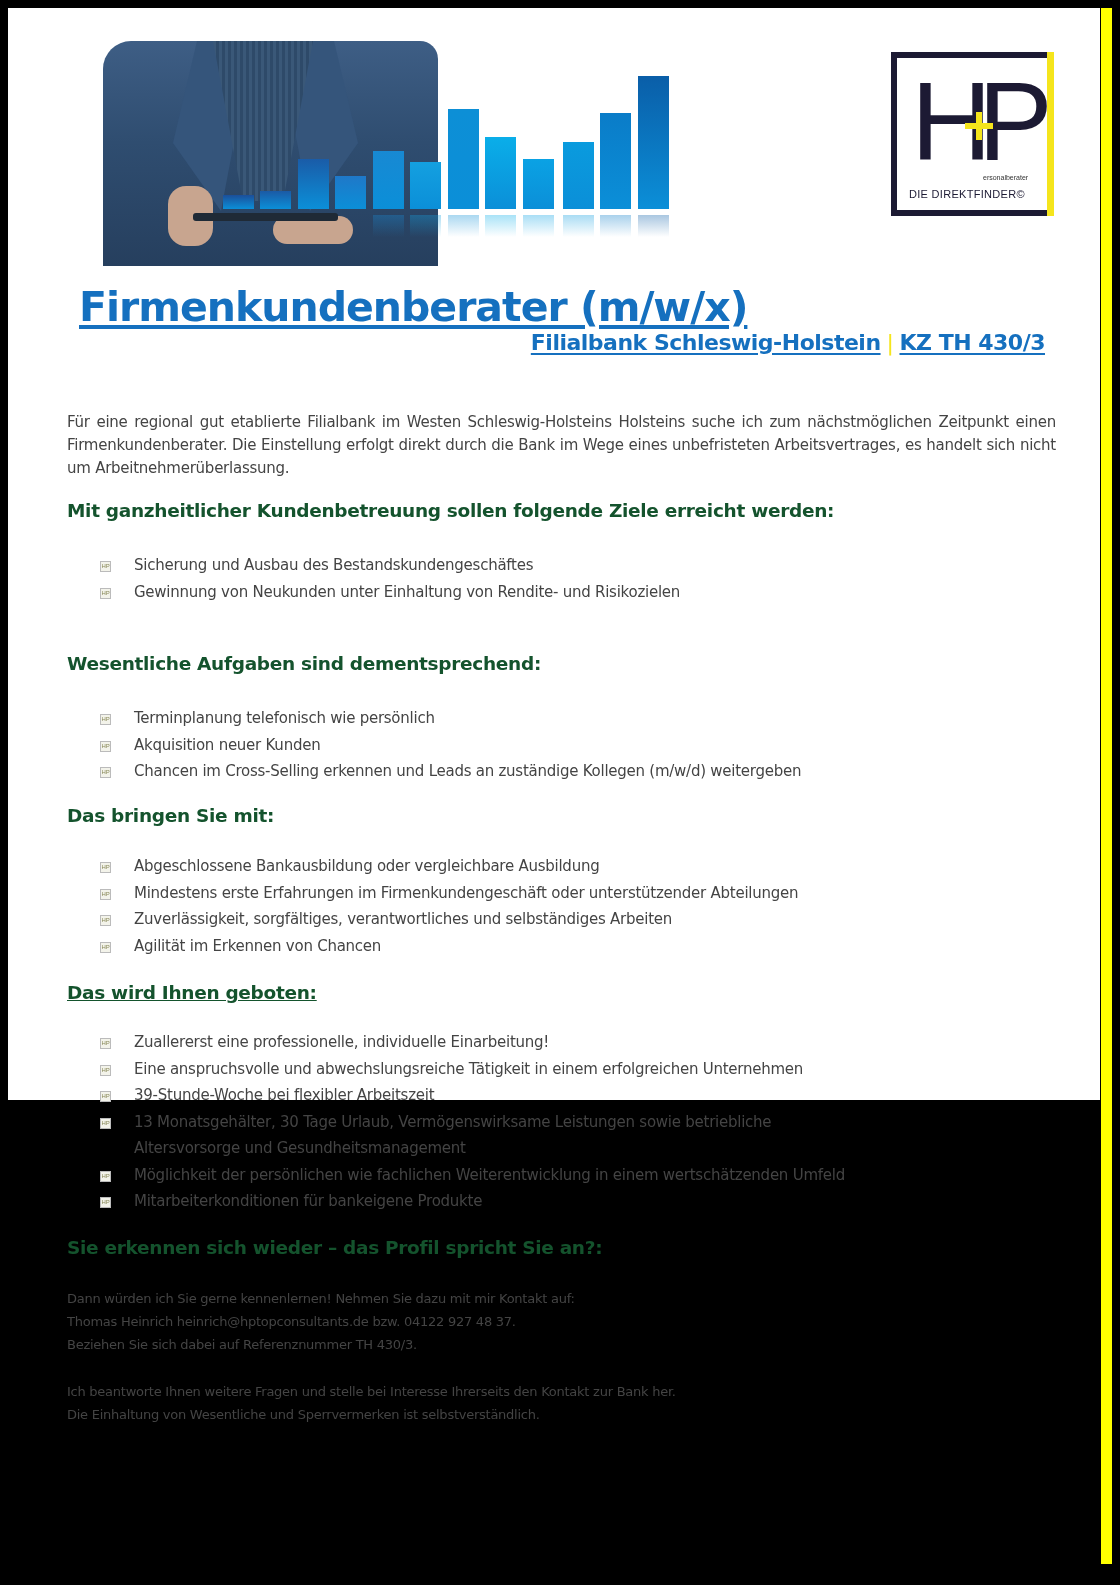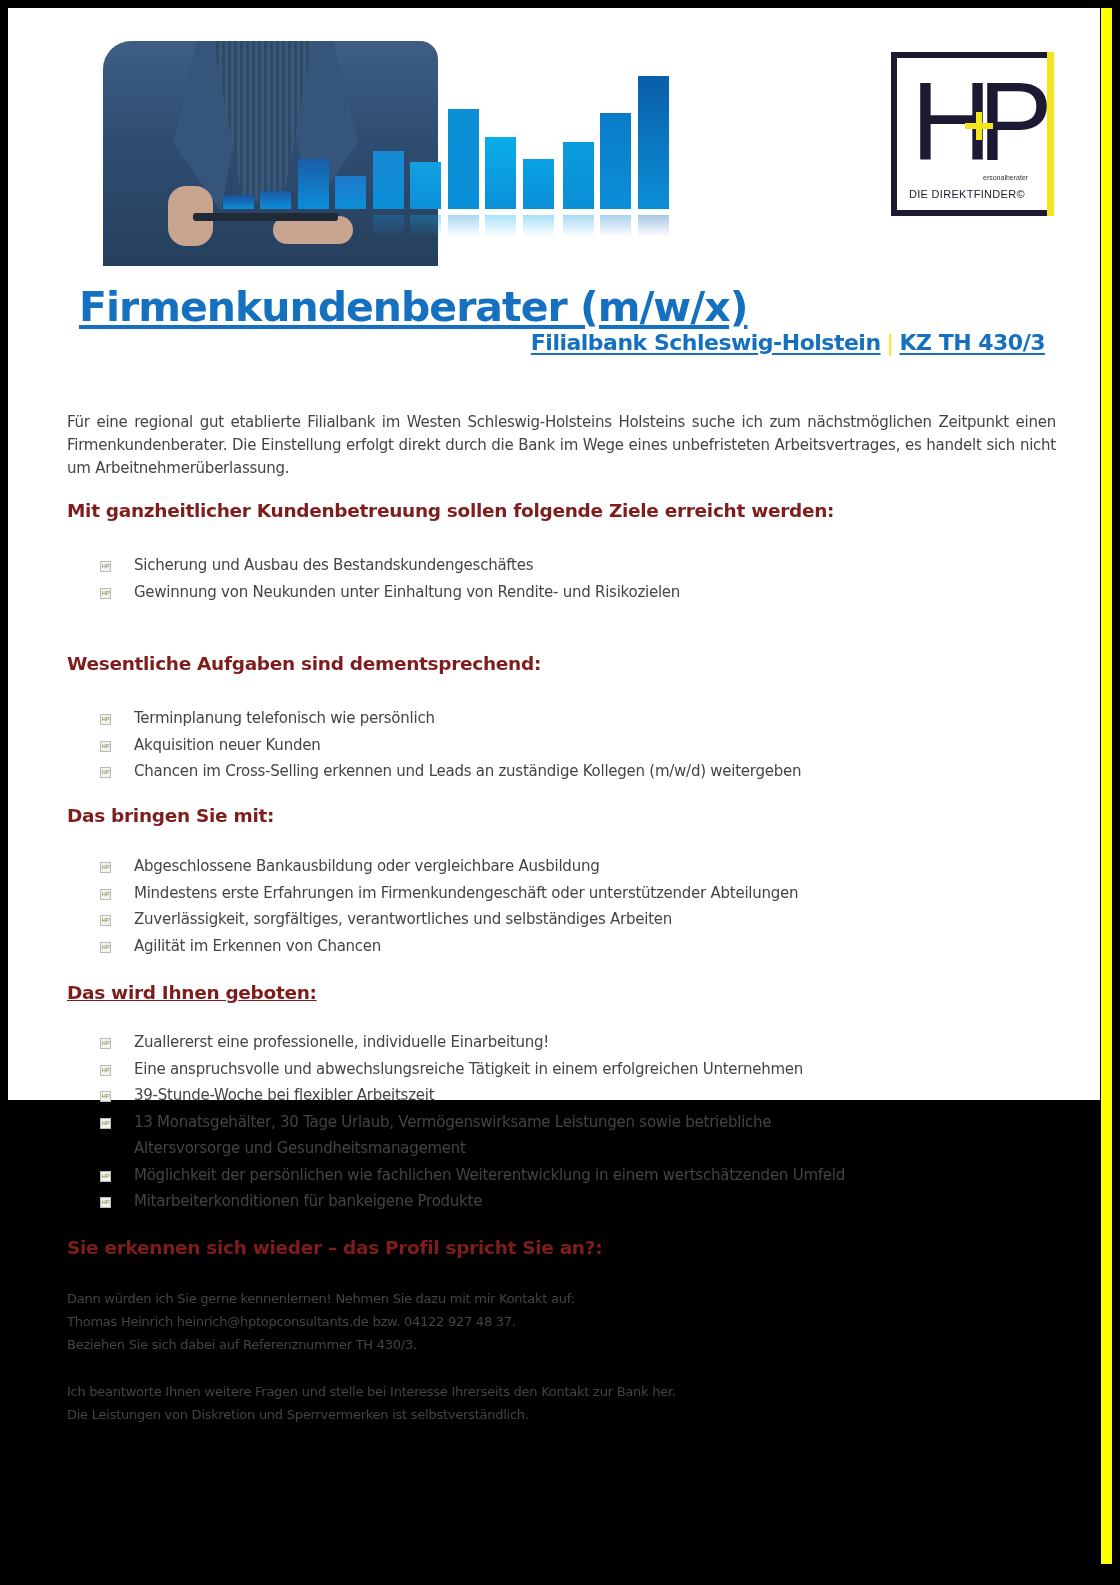--- a/index.html
+++ b/index.html
@@ -60,21 +60,21 @@
   }
   .subtitle span.u { text-decoration:underline; text-underline-offset:3px; }
   .subtitle .sep { color:#f5e51c; font-weight:400; padding:0 6px; }
 
   .intro {
     position:absolute; left:59px; top:403px; width:989px; margin:0;
     font-size:15px; line-height:23px; color:#444; text-align:justify;
     font-family:"DejaVu Sans", sans-serif; letter-spacing:-.25px;
   }
   .h2 {
-    position:absolute; left:59px; margin:0; font-size:18.5px; font-weight:700; color:#7f1d1d;
+    position:absolute; left:59px; margin:0; font-size:18.5px; font-weight:700; color:#14532d;
     font-family:"DejaVu Sans", sans-serif; letter-spacing:-.3px;
   }
   ul.list { position:absolute; left:90px; margin:0; padding:0; list-style:none; width:900px; }
   ul.list li {
     position:relative; padding-left:36px; font-size:15px; line-height:26.5px; color:#444;
     font-family:"DejaVu Sans", sans-serif; letter-spacing:-.25px;
   }
   .bullet {
     position:absolute; left:2px; top:9px; width:9px; height:9px;
     border:1px solid #bbb; background:#f3f3ea; font-size:6px; line-height:9px; color:#8a8a5a; text-align:center;
@@ -173,18 +173,18 @@
   <h2 class="h2" style="top:1229px;">Sie erkennen sich wieder – das Profil spricht Sie an?:</h2>
 
   <div class="para" style="top:1279px;">
     <div>Dann würden ich Sie gerne kennenlernen! Nehmen Sie dazu mit mir Kontakt auf:</div>
     <div>Thomas Heinrich heinrich@hptopconsultants.de bzw. 04122 927 48 37.</div>
     <div>Beziehen Sie sich dabei auf Referenznummer TH 430/3.</div>
   </div>
 
   <div class="para" style="top:1372px;">
     <div>Ich beantworte Ihnen weitere Fragen und stelle bei Interesse Ihrerseits den Kontakt zur Bank her.</div>
-    <div>Die Leistungen von Diskretion und Sperrvermerken ist selbstverständlich.</div>
+    <div>Die Einhaltung von Wesentliche und Sperrvermerken ist selbstverständlich.</div>
   </div>
 </div>
 
 <div class="yellow-strip"></div>
 <div class="right-black"></div>
 
 </body></html>

